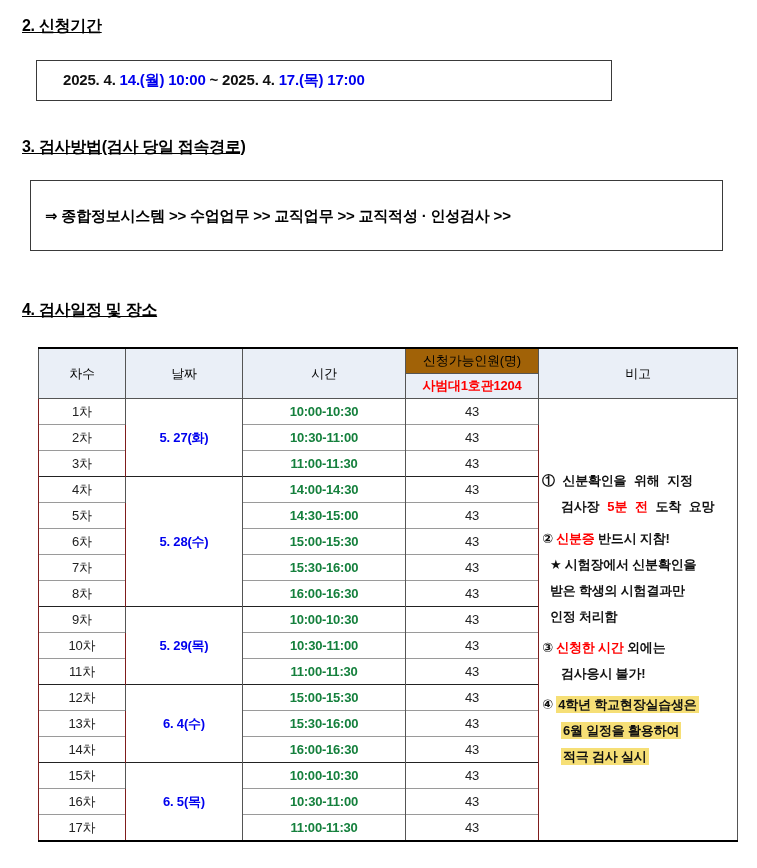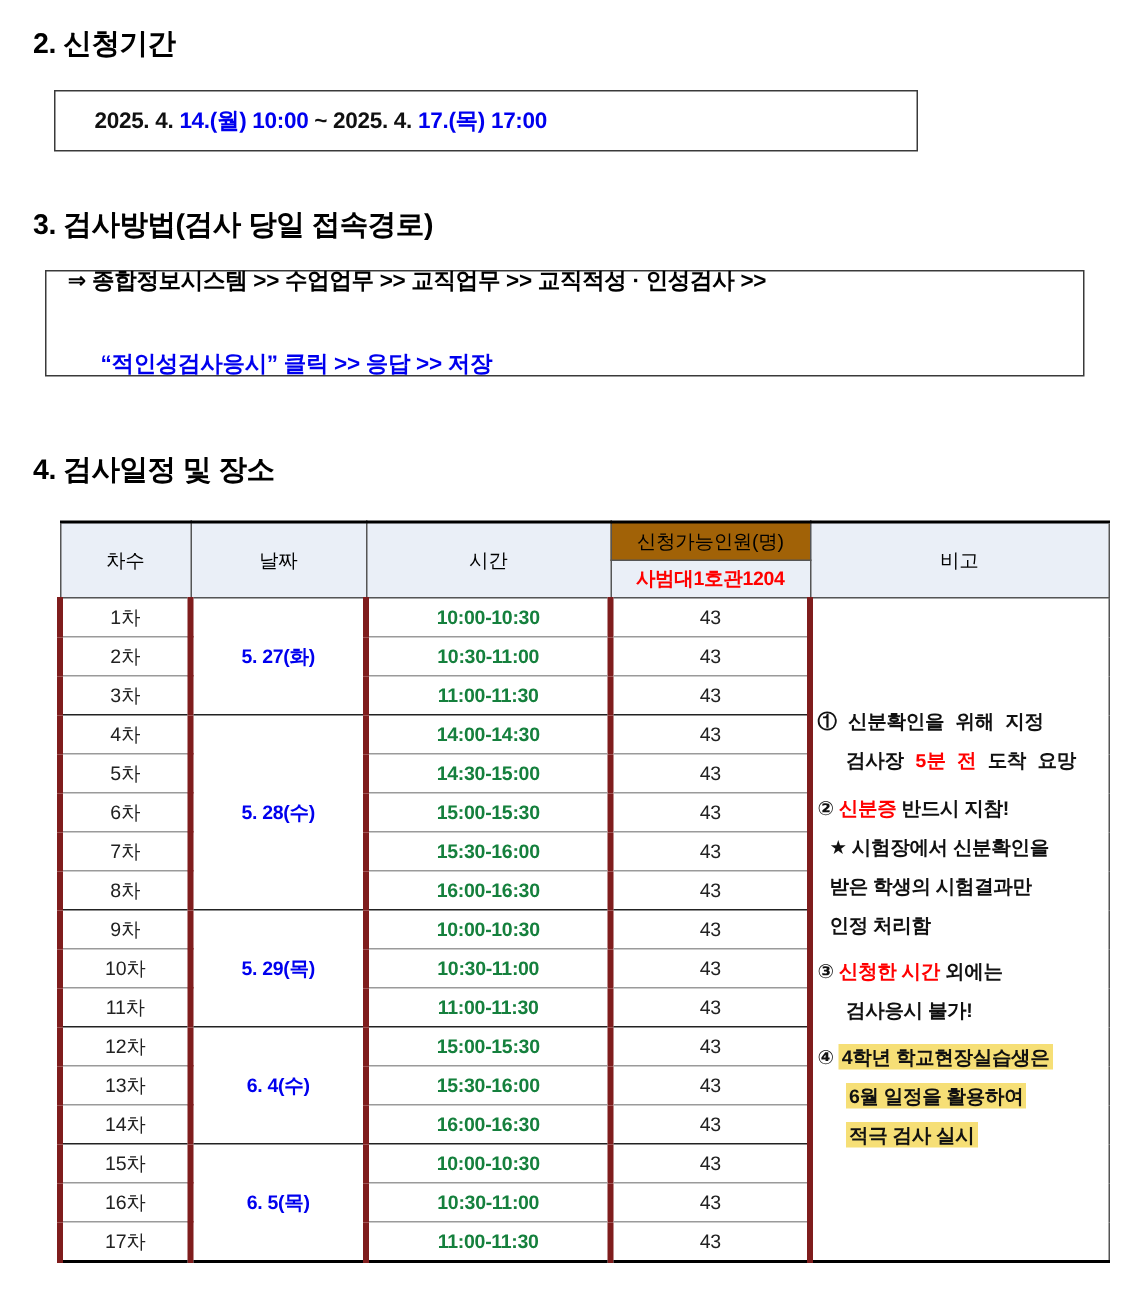--- a/index.html
+++ b/index.html
@@ -5,22 +5,22 @@
   :root{
     --blue:#0000ee; --red:#ff0000; --hl:#f6df76; --headerbg:#eaeff7;
   }
   html,body{margin:0;padding:0;}
   body{
     width:757px;height:868px;background:#ffffff;overflow:hidden;
     font-family:"Liberation Sans","DejaVu Sans",sans-serif;color:#111;
     position:relative;
   }
   .sec-heading{
-    position:absolute;left:22px;font-size:19px;font-weight:700;
-    letter-spacing:-0.3px;color:#000;white-space:nowrap;
+    position:absolute;left:22px;font-size:16px;font-weight:700;
+    letter-spacing:-0.3px;color:#000;white-space:nowrap;text-decoration:underline;
   }
   #h2{top:16px;} #h3{top:137px;} #h4{top:300px;}
   .box{
     position:absolute;box-sizing:border-box;border:1.6px solid #3a3a3a;background:#fff;
   }
   .box1{
     left:36px;top:60px;width:576px;height:41px;
     display:flex;align-items:center;padding-left:26px;
     font-size:15px;font-weight:700;letter-spacing:-0.2px;white-space:nowrap;
   }
@@ -43,21 +43,21 @@
   }
   thead th{
     background:var(--headerbg);font-weight:400;color:#000;
     border:1px solid #555;height:24px;padding:0;text-align:center;
     letter-spacing:-0.2px;
   }
   thead th.cap-top{background:#a16207;}
   thead th.cap-sub{background:var(--headerbg);color:var(--red);font-weight:700;}
   tbody td{
     height:25px;padding:0;text-align:center;vertical-align:middle;
-    border-left:4px solid #7f1d1d;border-right:1px solid #555;
+    border-left:1px solid #7f1d1d;border-right:1px solid #555;
     border-top:1px solid #9a9a9a;color:#222;letter-spacing:-0.2px;
   }
   tbody tr:first-child td{border-top:1.6px solid #111;}
   tbody tr.gs td{border-top:1.6px solid #222;}
   td.date{color:var(--blue);font-weight:700;}
   td.time{font-weight:700;color:#15803d;}
   td.remarks{
     text-align:left;vertical-align:middle;padding:0 2px 0 3px;
     font-weight:700;font-size:13px;color:#111;
   }
@@ -73,21 +73,20 @@
 <div class="sec-heading" id="h2">2. 신청기간</div>
 
 <div class="box box1">
   <span><span>2025. 4. </span><span class="c-blue">14.(월) 10:00</span><span> ~ </span><span>2025. 4. </span><span class="c-blue">17.(목) 17:00</span></span>
 </div>
 
 <div class="sec-heading" id="h3">3. 검사방법(검사 당일 접속경로)</div>
 
 <div class="box box2">
   <div class="path1">⇒ 종합정보시스템 &gt;&gt; 수업업무 &gt;&gt; 교직업무 &gt;&gt; 교직적성 · 인성검사 &gt;&gt;</div>
-  <div class="path2">“적인성검사응시”  클릭 &gt;&gt; 응답 &gt;&gt; 저장</div>
 </div>
 
 <div class="sec-heading" id="h4">4. 검사일정 및 장소</div>
 
 <table id="schedule">
   <colgroup>
     <col style="width:87px">
       <col style="width:117px">
       <col style="width:163px">
     <col style="width:133px">

